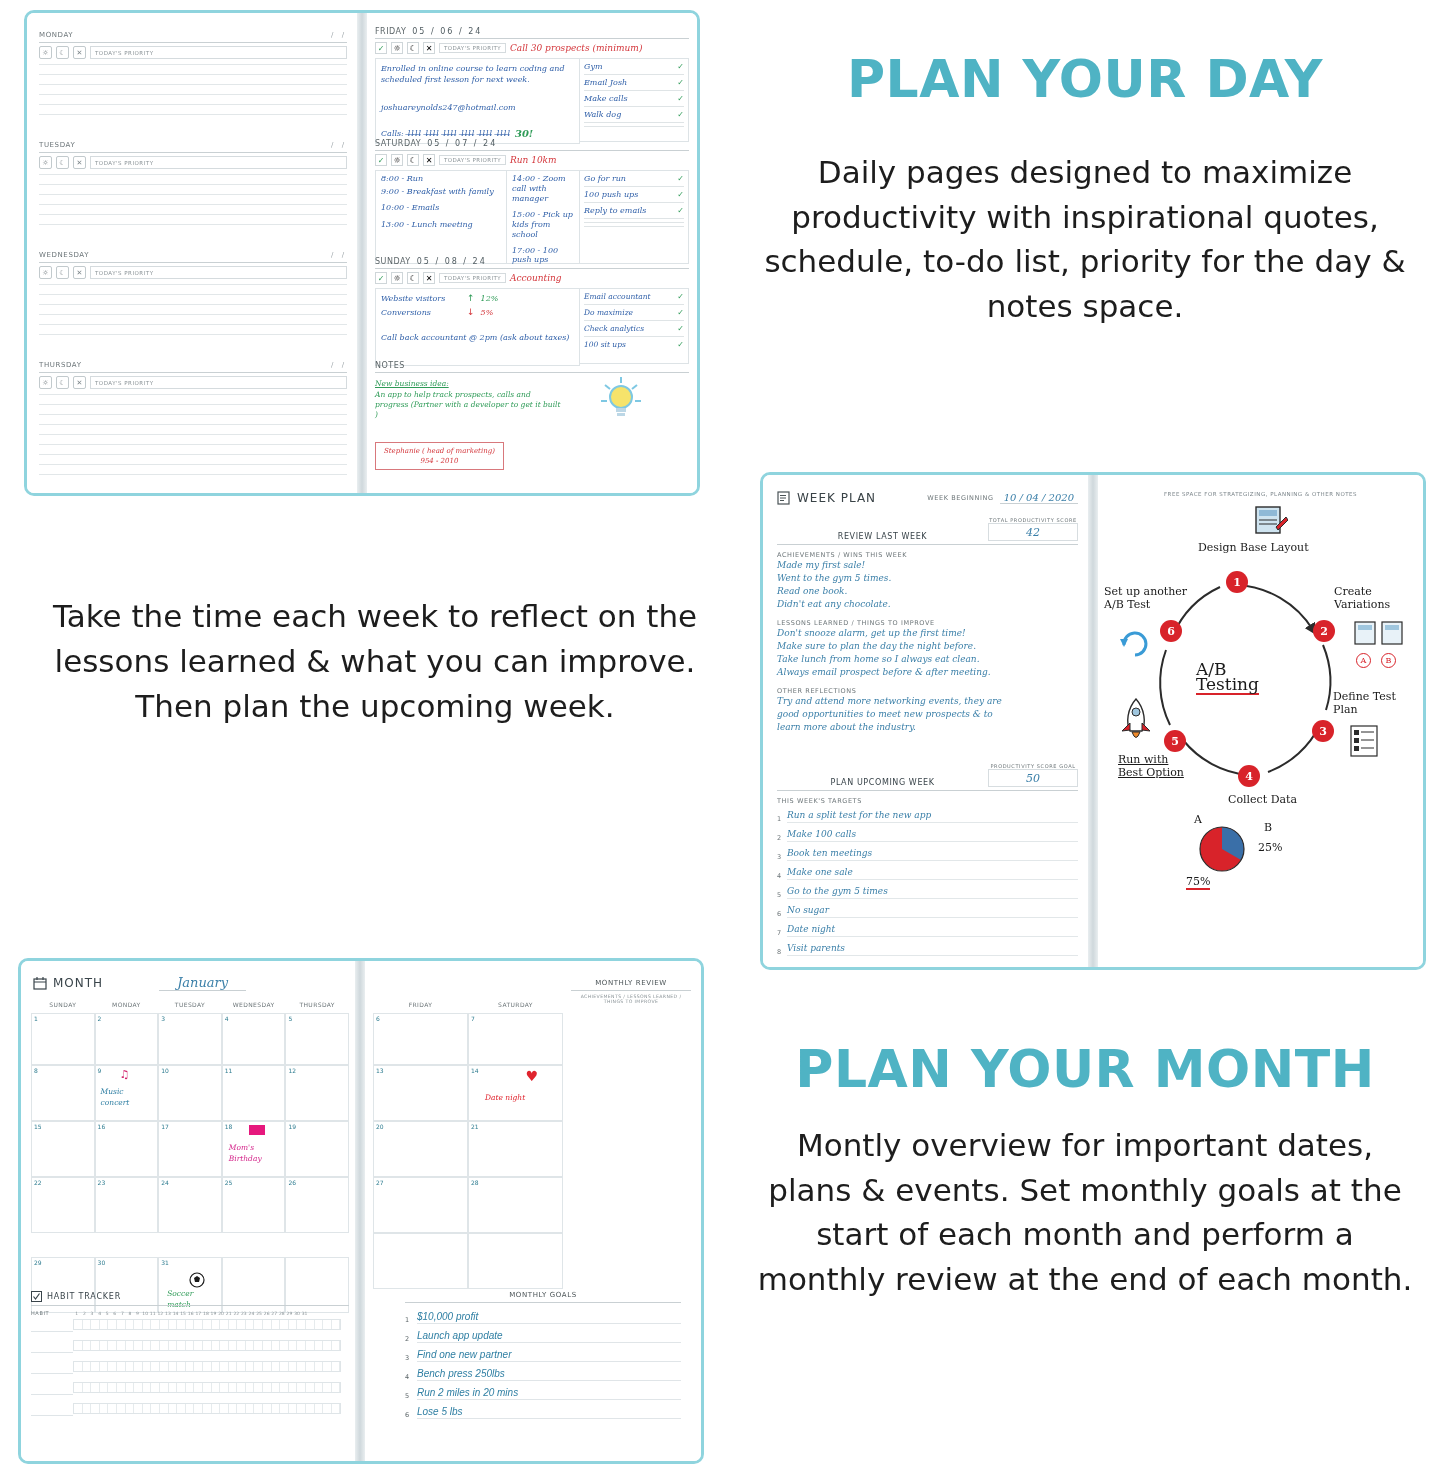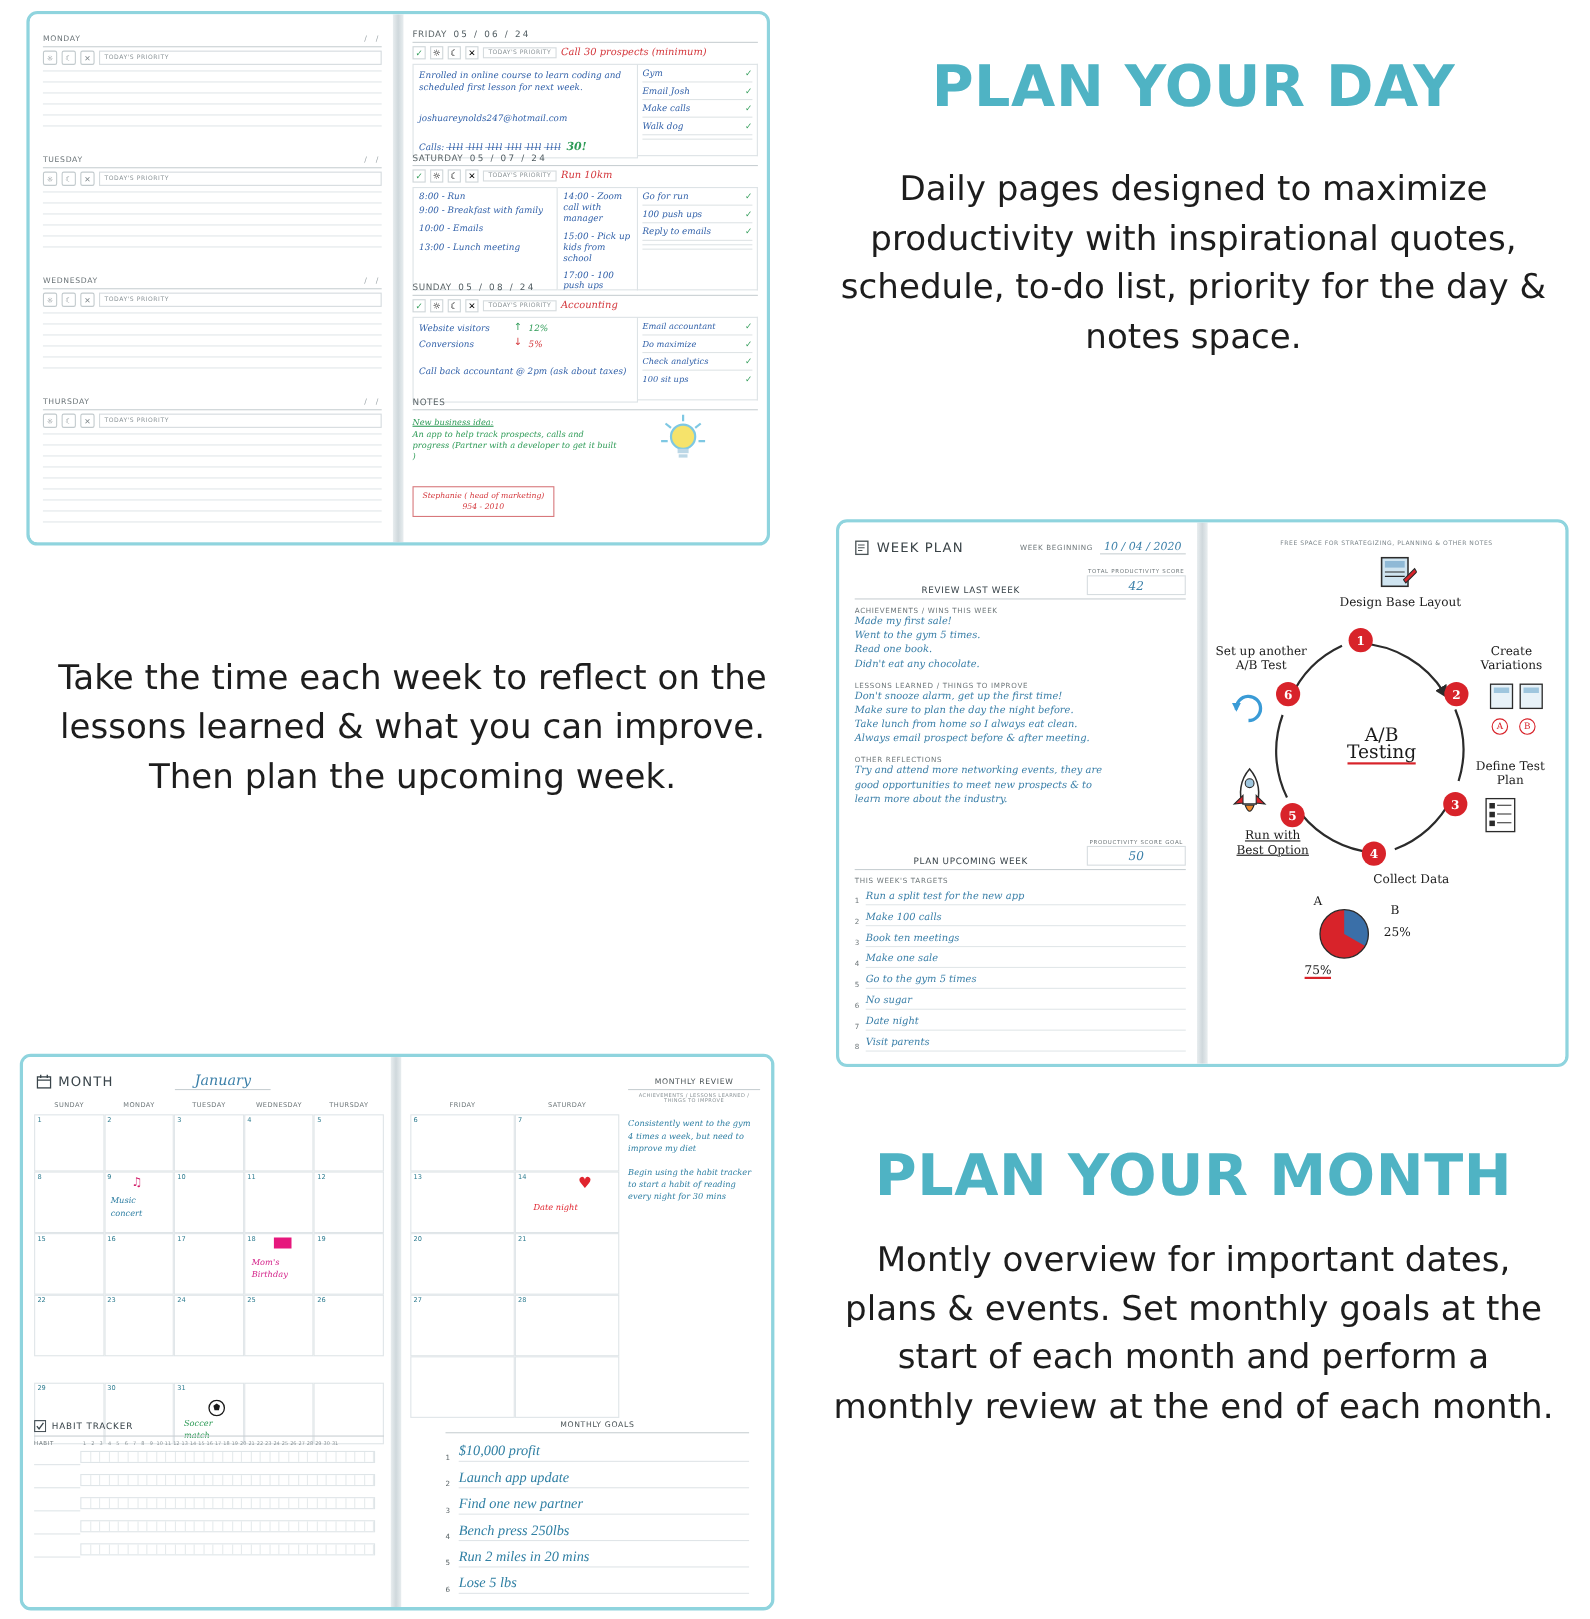--- a/index.html
+++ b/index.html
@@ -70,35 +70,35 @@
   #week .rpage{left:335px;right:0;}
   #week .spine{left:325px;width:10px;}
   .w-label{font-size:6.5px;color:#6d7679;letter-spacing:.6px;}
   .w-box{border:1px solid #d7dde0;}
   .w-hand{font-family:"DejaVu Serif",serif;font-style:italic;color:#3a7fa8;font-size:9px;line-height:13px;}
 
   
   .node{position:absolute;border-radius:50%;background:#d8232a;color:#fff;
         width:22px;height:22px;display:flex;align-items:center;justify-content:center;
         font-size:11px;font-weight:bold;font-family:"DejaVu Serif",serif;}
-  .diaglabel{position:absolute;font-family:"DejaVu Serif",serif;color:#1a1a1a;font-size:11px;text-align:center;line-height:13px;}
+  .diaglabel{position:absolute;font-family:"DejaVu Serif",serif;color:#1a1a1a;font-size:11px;line-height:13px;}
 
   
   #month{left:18px;top:958px;width:680px;height:500px;}
   #month .lpage{left:0;width:334px;}
   #month .rpage{left:344px;right:0;}
   #month .spine{left:334px;width:10px;}
   .cal-head{font-size:6px;color:#6d7679;letter-spacing:.4px;text-align:center;}
   .cal-cell{border:1px solid #dfe5e8;position:relative;}
   .cal-cell .num{position:absolute;left:2px;top:1px;font-size:6px;color:#2f7d91;}
   .m-title{font-size:7px;color:#4a5356;letter-spacing:.6px;text-align:center;}
   .m-hand{font-family:"DejaVu Serif",serif;font-style:italic;color:#2f7fa3;font-size:7.5px;line-height:11px;}
   .goal-line{display:flex;align-items:flex-end;gap:4px;margin-bottom:6px;}
   .goal-line .n{font-size:6.5px;color:#5b6568;width:8px;}
-  .goal-line .t{flex:1;border-bottom:1px solid #e0e5e8;font-family:Liberation Serif, serif;font-style:italic;color:#2f7fa3;font-size:13px;padding-bottom:1px;}
+  .goal-line .t{flex:1;border-bottom:1px solid #e0e5e8;font-family:Liberation Sans, sans-serif;font-style:italic;color:#2f7fa3;font-size:10px;padding-bottom:1px;}
   .habit-grid{display:flex;}
   .habit-grid span{width:7.6px;text-align:center;font-size:4.5px;color:#8a9397;}
   .habit-row{height:9px;border:1px solid #dfe5e8;margin-bottom:5px;display:flex;}
   .habit-row i{width:7.6px;border-right:1px solid #e6ebed;display:block;}
 </style>
 </head>
 <body>
 
 <div class="section" style="left:740px;top:52px;width:690px;">
   <div class="headline">PLAN YOUR DAY</div>
@@ -971,29 +971,20 @@
       <div style="display:flex;height:56px;">
         <div class="cal-cell" style="flex:1"></div>
         <div class="cal-cell" style="flex:1"></div>
       </div>
     </div>
 
     <div style="position:absolute;left:206px;right:10px;top:18px;">
       <div class="m-title">MONTHLY REVIEW</div>
       <div class="rule dark" style="margin-top:3px;"></div>
       <div style="font-size:4.6px;color:#8a9397;letter-spacing:.4px;text-align:center;margin-top:3px;">ACHIEVEMENTS / LESSONS LEARNED / THINGS TO IMPROVE</div>
-      <div style="margin-top:12px;">
-        <div class="m-hand">Consistently went to the gym</div>
-        <div class="m-hand">4 times a week, but need to</div>
-        <div class="m-hand">improve my diet</div>
-        <div class="m-hand" style="height:11px;"></div>
-        <div class="m-hand">Begin using the habit tracker</div>
-        <div class="m-hand">to start a habit of reading</div>
-        <div class="m-hand">every night for 30 mins</div>
-      </div>
     </div>
 
     <div style="position:absolute;left:40px;right:20px;top:330px;">
       <div class="m-title">MONTHLY GOALS</div>
       <div class="rule dark" style="margin-top:3px;"></div>
       <div style="margin-top:8px;">
         <div class="goal-line">
             <span class="n">1</span>
             <span class="t">$10,000 profit</span>
           </div>

